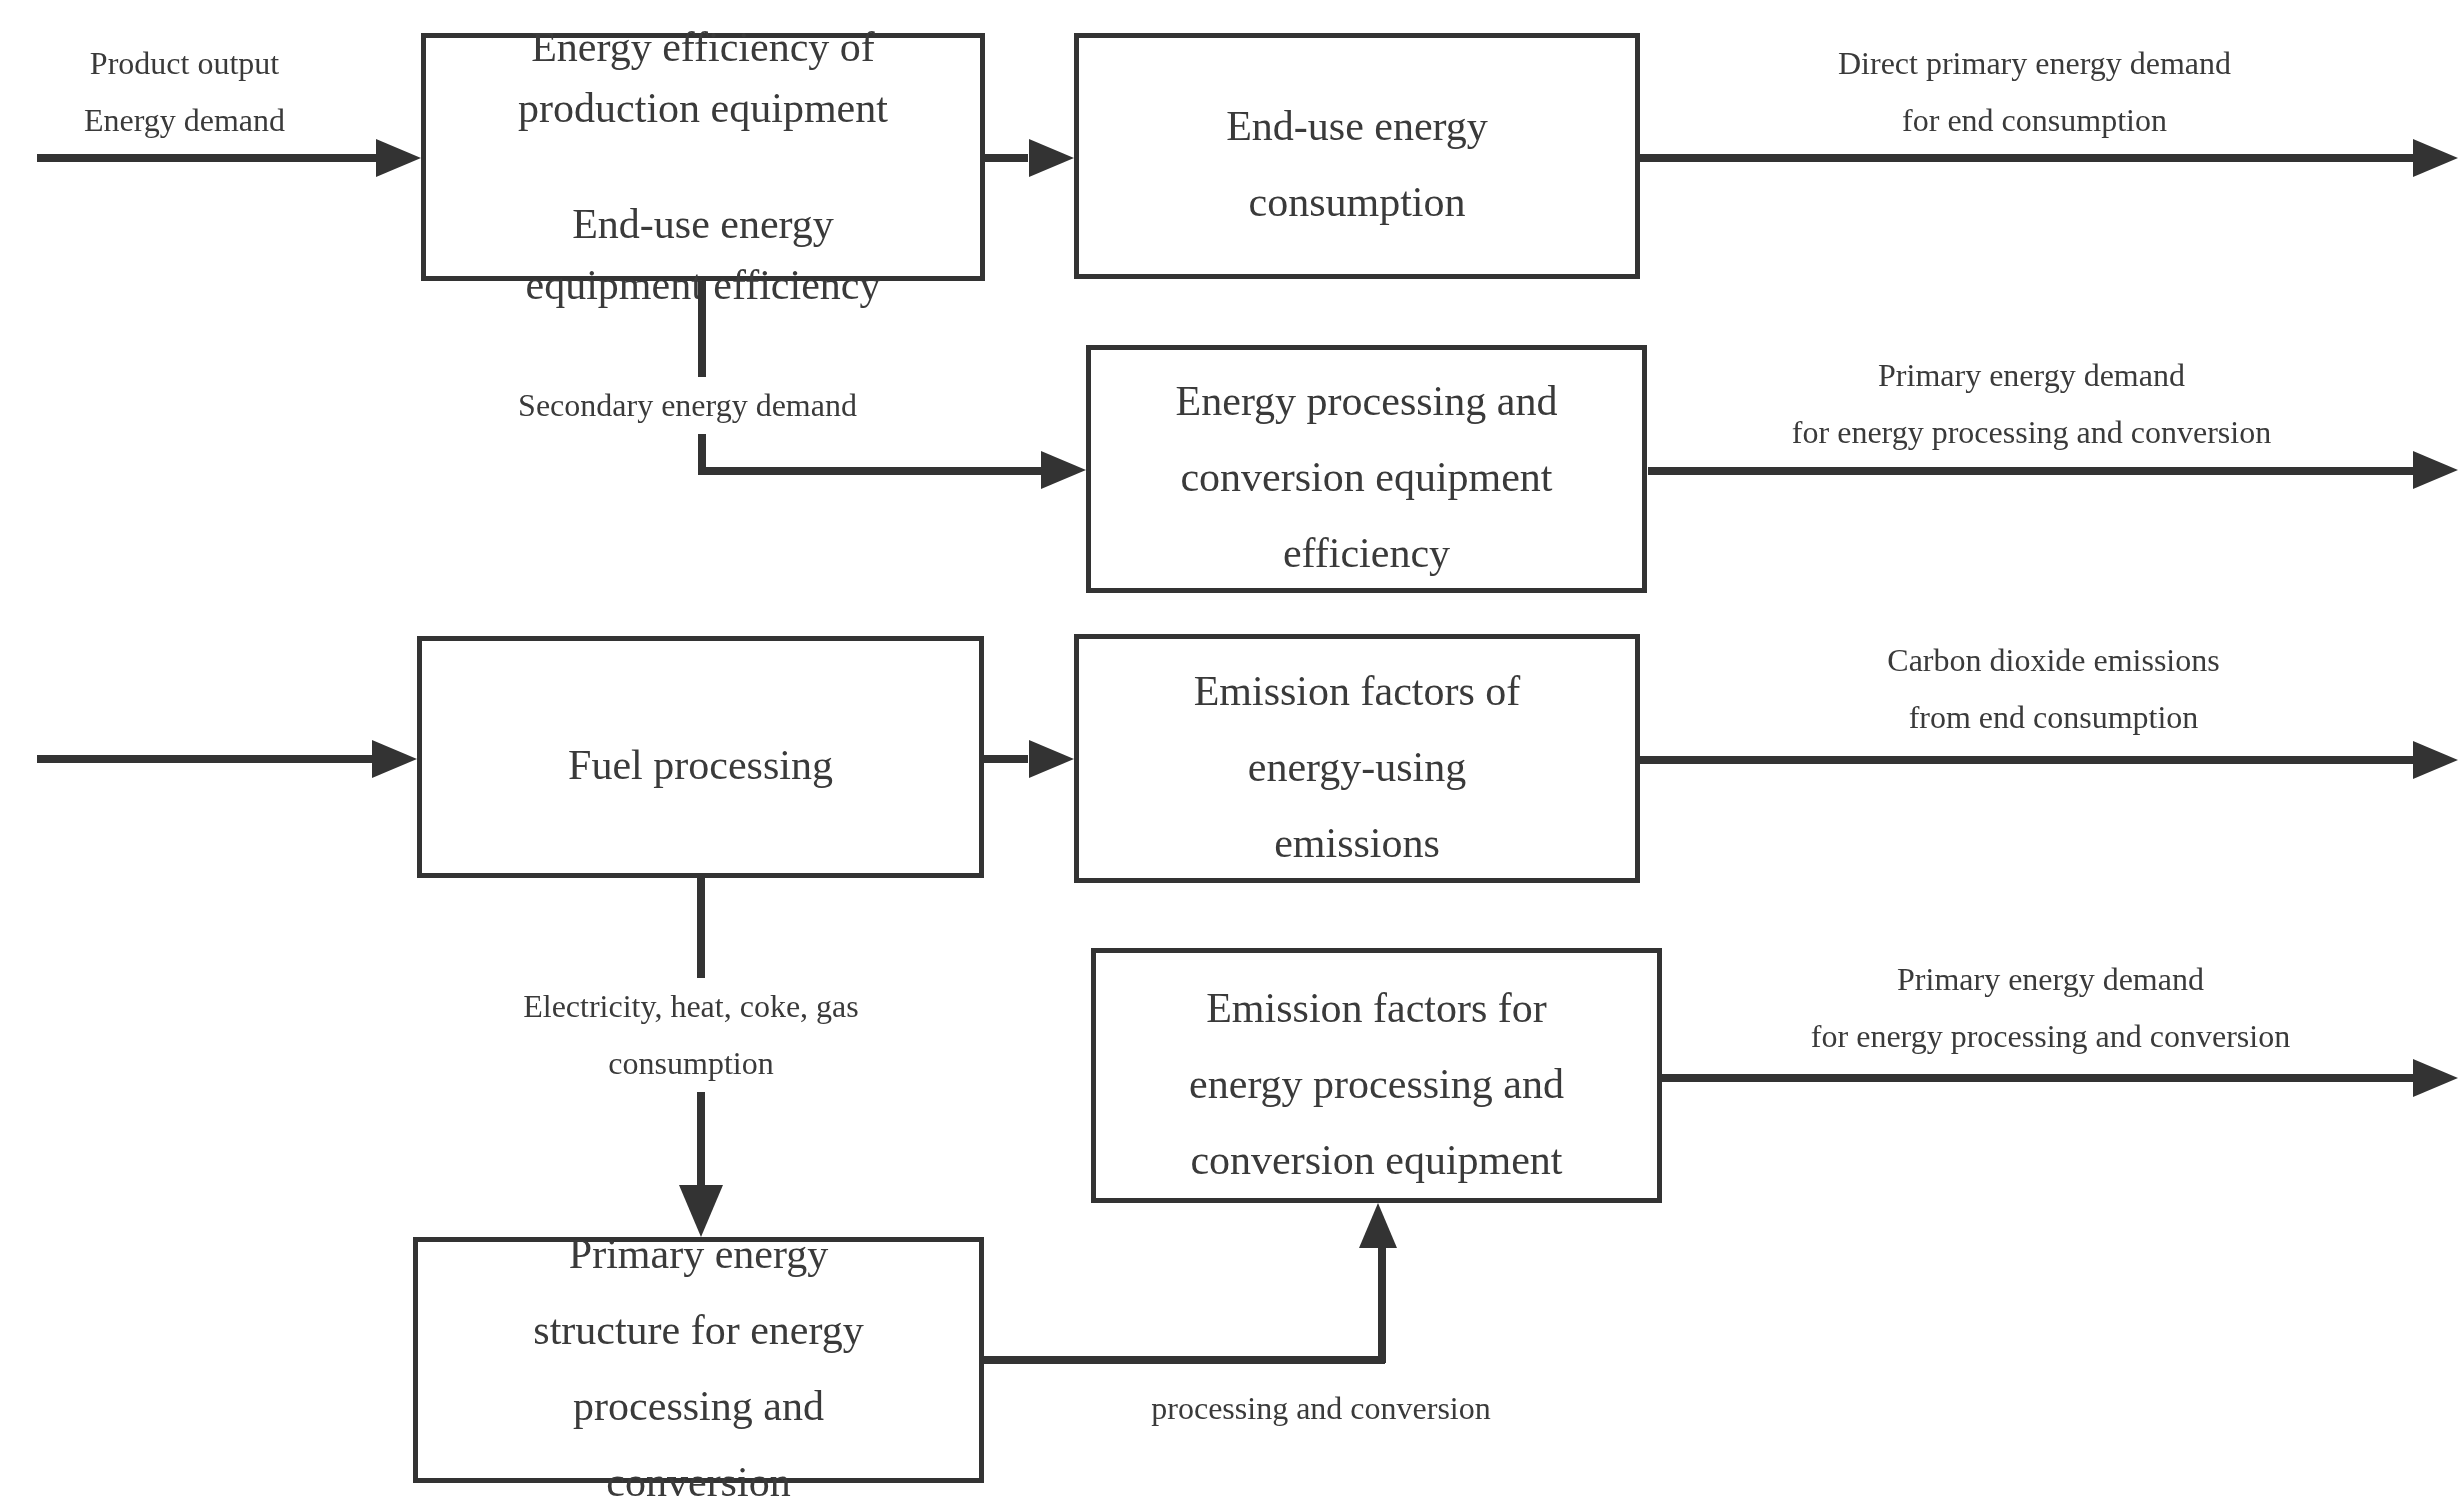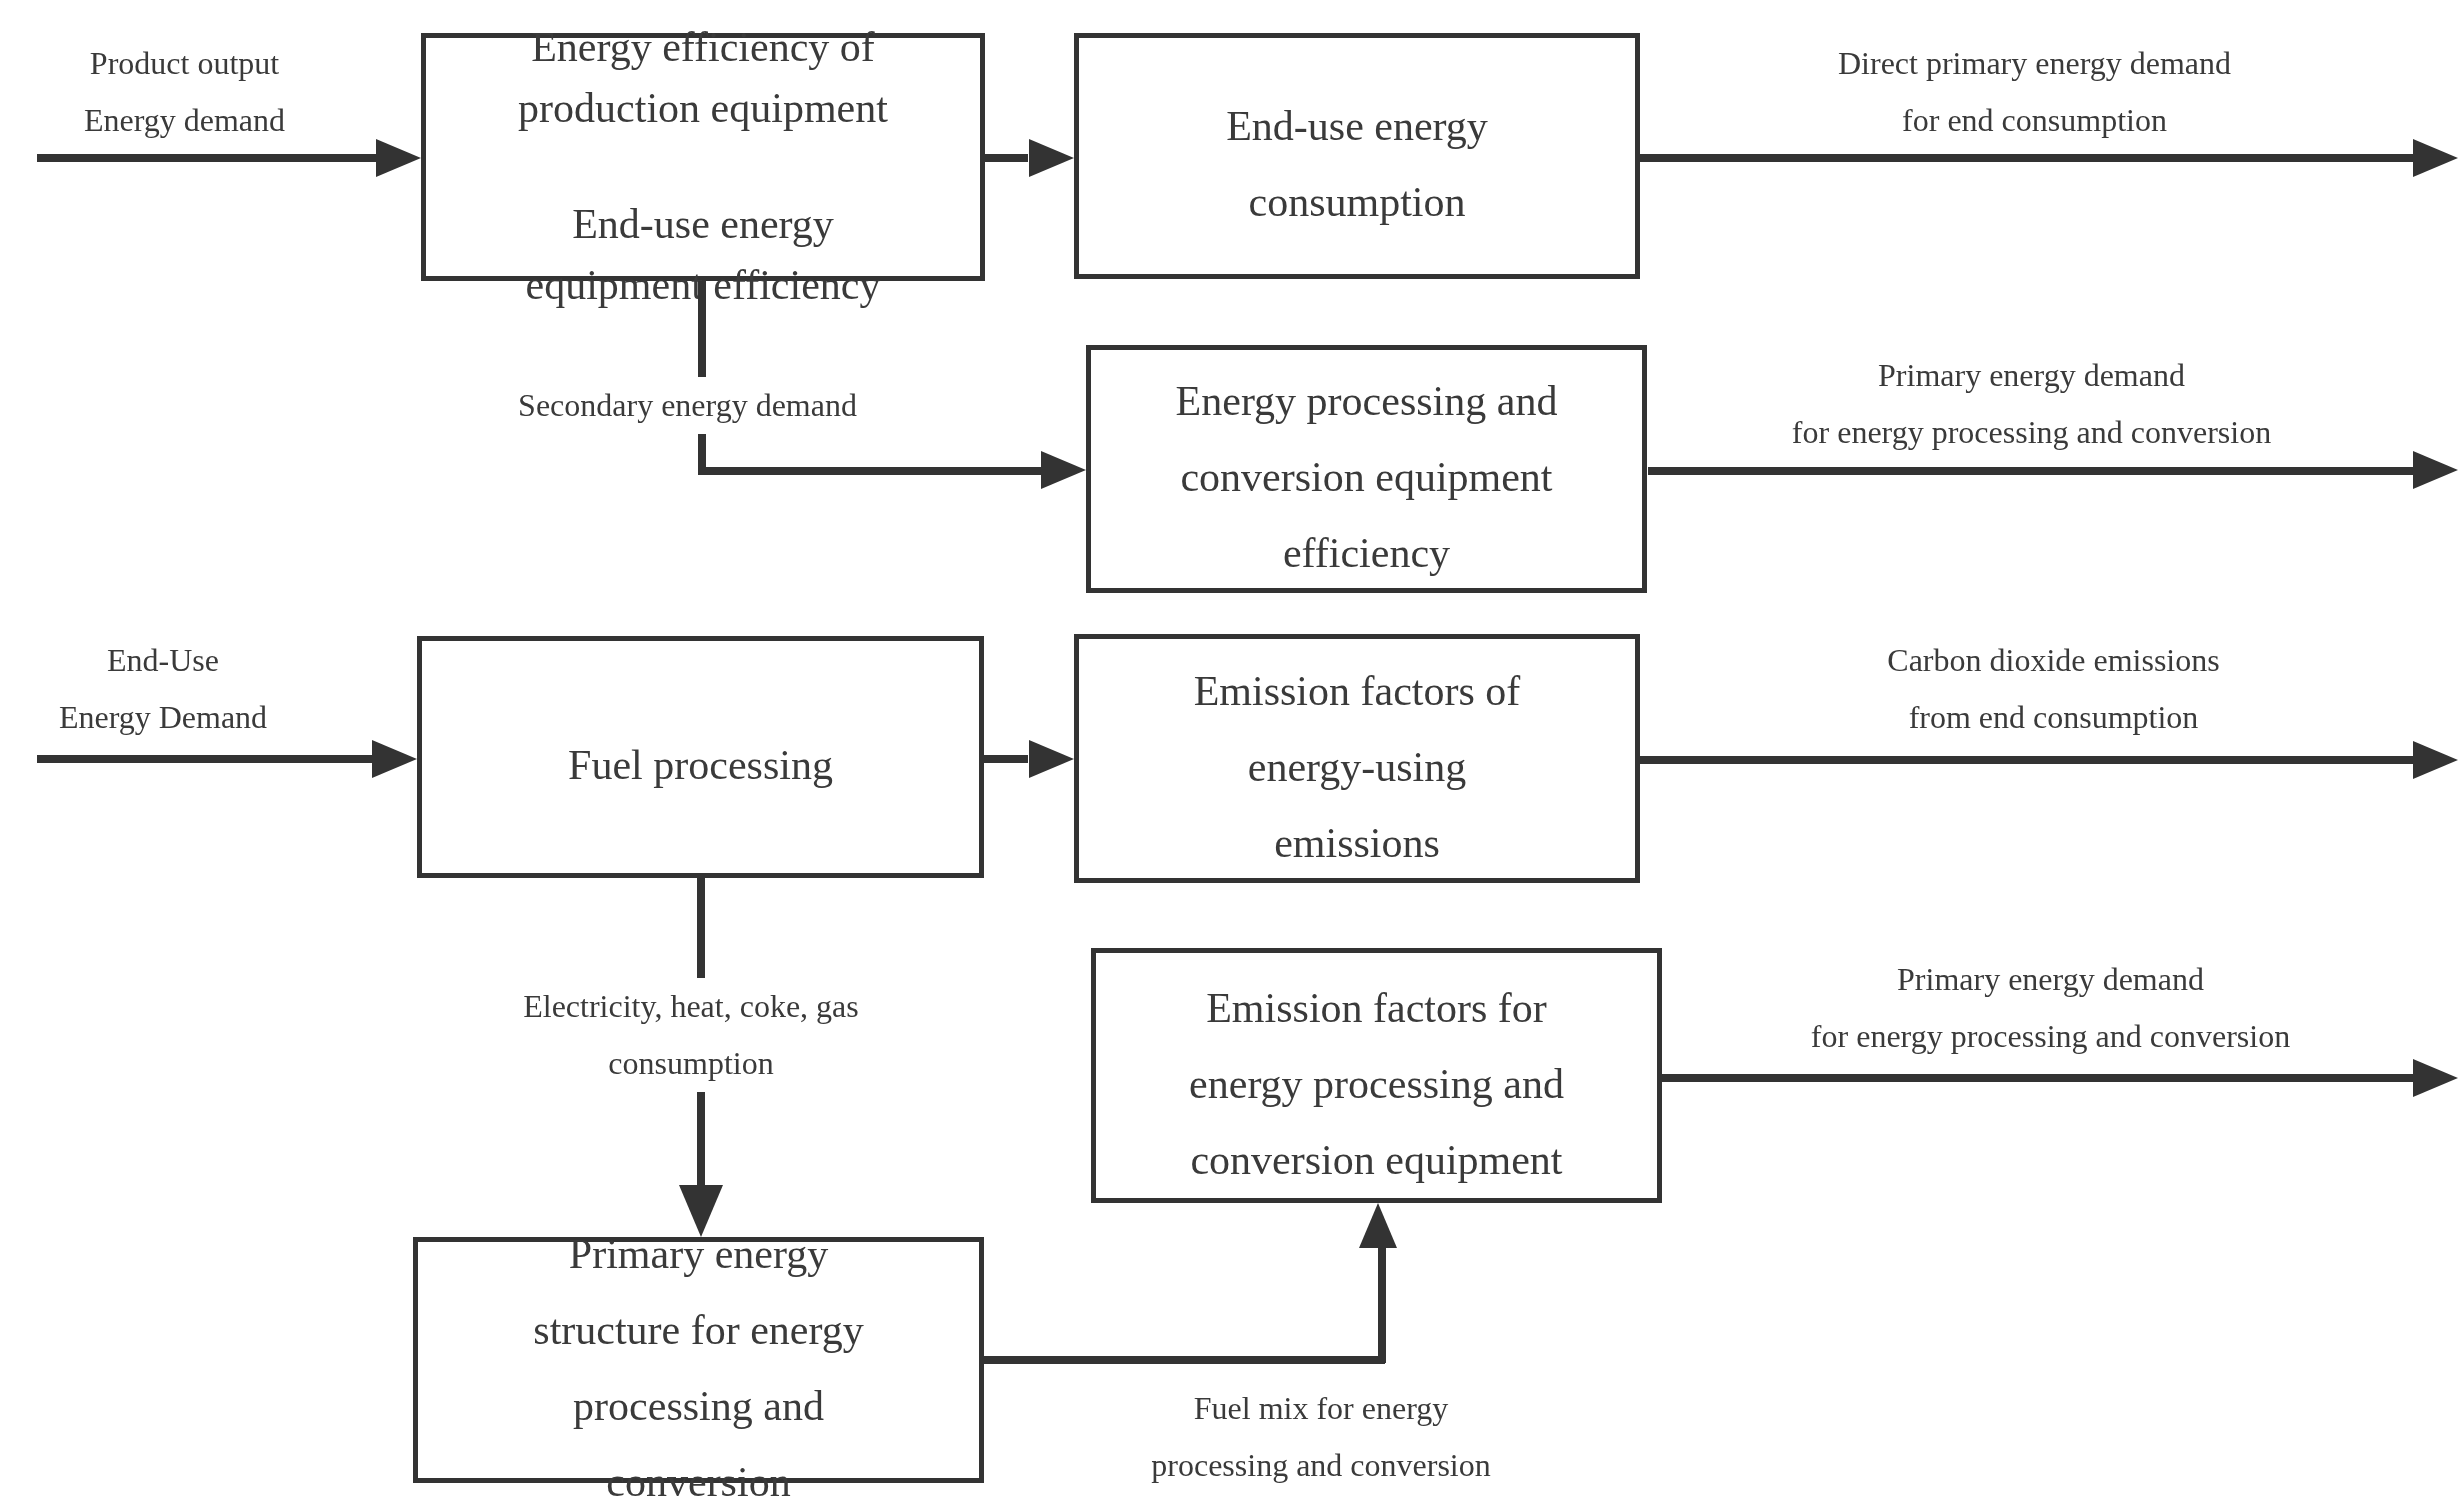--- a/index.html
+++ b/index.html
@@ -138,24 +138,20 @@
   </div>
 
   <div class="lbl" style="left:1672px; top:347px; width:719px;">
     <div class="ln">Primary energy demand</div>
     <div class="ln">for energy processing and conversion</div>
   </div>
 
   <div class="hl" style="left:1648px; top:467px; width:766px;"></div>
   <div class="ah ah-r" style="left:2413px; top:451px;"></div>
 
-  <div class="lbl" style="left:0px; top:632px; width:326px;">
-    <div class="ln">End-Use</div>
-    <div class="ln">Energy Demand</div>
-  </div>
 
   <div class="hl" style="left:37px; top:755px; width:335px;"></div>
   <div class="ah ah-r" style="left:372px; top:740px;"></div>
 
   <div class="box" style="left:417px; top:636px; width:567px; height:242px;">
     <div class="ln">Fuel processing</div>
   </div>
 
   <div class="hl" style="left:984px; top:755px; width:44px;"></div>
   <div class="ah ah-r" style="left:1029px; top:740px;"></div>
@@ -201,18 +197,17 @@
     <div class="ln">structure for energy</div>
     <div class="ln">processing and</div>
     <div class="ln">conversion</div>
   </div>
 
   <div class="hl" style="left:983px; top:1356px; width:402px;"></div>
   <div class="vl" style="left:1378px; top:1248px; height:115px;"></div>
   <div class="ah ah-u" style="left:1359px; top:1203px;"></div>
 
   <div class="lbl" style="left:1056px; top:1380px; width:530px;">
-    <div class="ln">Fuel mix for energy</div>
     <div class="ln">processing and conversion</div>
   </div>
 
 </div>
 
 
 </body></html>

